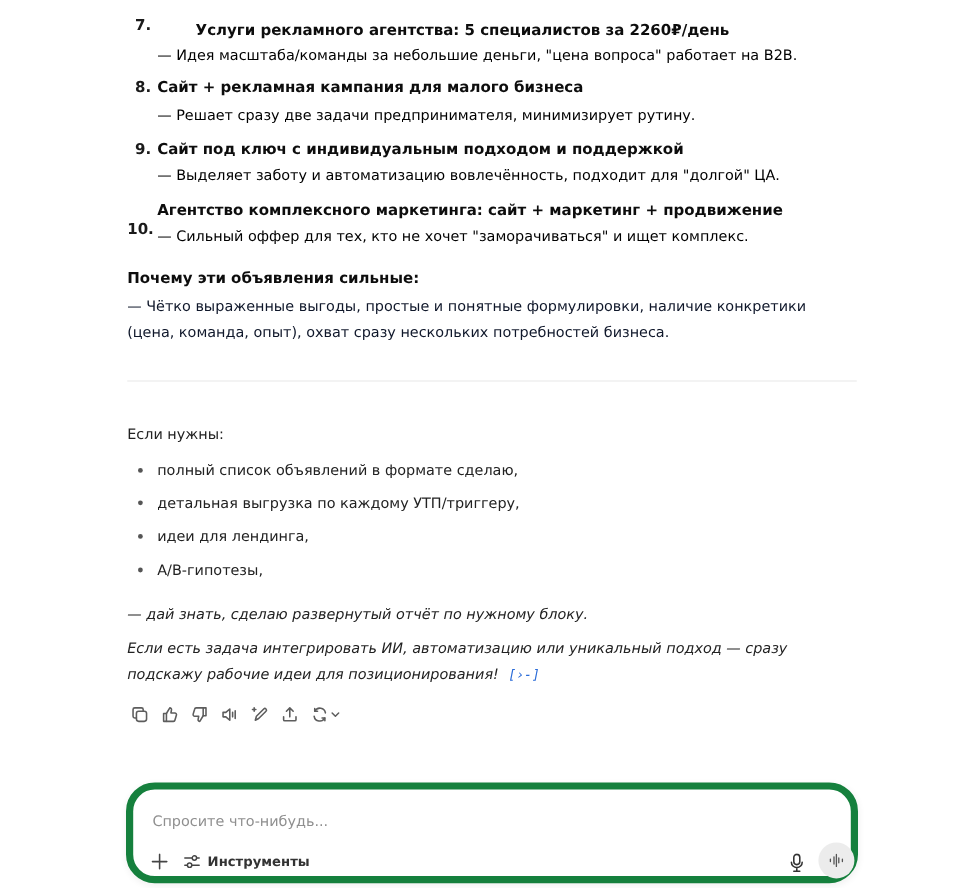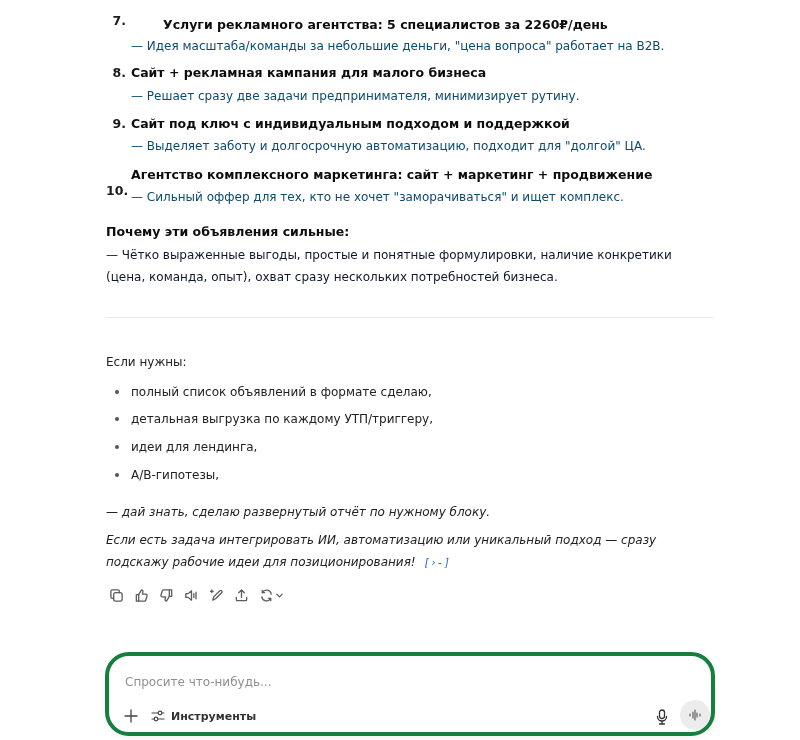--- a/index.html
+++ b/index.html
@@ -22,21 +22,21 @@
   .ol-num {
     position: absolute; width: 20px; text-align: right;
     font-weight: bold; font-size: 12.5px; color: #1a1a1a; line-height: 18px;
   }
   .ol-title {
     position: absolute; left: 25px; font-weight: bold; font-size: 12.5px;
     line-height: 18px; white-space: nowrap; color: #0d0d0d;
   }
   .ol-desc {
     position: absolute; left: 25px; font-size: 12px; line-height: 18px;
-    white-space: nowrap; color: #0c4a6e;
+    white-space: nowrap; color: #000000;
   }
 
   .why-title {
     position: absolute; left: 0; top: 223px; font-weight: bold; font-size: 12.5px;
     line-height: 18px; white-space: nowrap;
   }
   .why-text {
     position: absolute; left: 0; top: 244px; width: 600px; font-size: 12px;
     line-height: 22px; color: #0f172a;
   }
@@ -64,21 +64,21 @@
   .act-btn {
     width: 20px; height: 20px; margin-right: 5px; display: flex; align-items: center;
     justify-content: center; cursor: pointer;
   }
   .act-btn svg { width: 15px; height: 15px; stroke: #5d5d5d; fill: none; stroke-width: 1.4; stroke-linecap: round; stroke-linejoin: round; }
   .act-btn.regen { width: 30px; }
   .act-btn.regen svg.chev { width: 9px; height: 9px; margin-left: 1px; }
 
   .composer {
     position: absolute; left: 105px; top: 652px; width: 610px; height: 84px;
-    border: 4px solid #15803d; border-radius: 24px; background: #fff;
+    border: 6px solid #15803d; border-radius: 24px; background: #fff;
     box-shadow: 0 2px 6px rgba(0,0,0,0.06);
   }
   .composer-input {
     position: absolute; left: 16px; top: 16px; width: 560px; height: 20px;
     border: none; outline: none; font-size: 12px; color: #0d0d0d; background: transparent;
     font-family: "DejaVu Sans", "Liberation Sans", sans-serif;
   }
   .composer-input::placeholder { color: #8f8f8f; }
   .plus-btn {
     position: absolute; left: 13px; top: 51px; width: 18px; height: 18px; cursor: pointer;
@@ -115,21 +115,21 @@
 
     <div class="ol-item" style="top:64px;">
       <span class="ol-num" style="left:0;">8.</span>
       <span class="ol-title" style="top:0;">Сайт + рекламная кампания для малого бизнеса</span>
       <span class="ol-desc" style="top:23px;">— Решает сразу две задачи предпринимателя, минимизирует рутину.</span>
     </div>
 
     <div class="ol-item" style="top:115px;">
       <span class="ol-num" style="left:0;">9.</span>
       <span class="ol-title" style="top:0;">Сайт под ключ с индивидуальным подходом и поддержкой</span>
-      <span class="ol-desc" style="top:22px;">— Выделяет заботу и долгосрочную автоматизацию, подходит для "долгой" ЦА.</span>
+      <span class="ol-desc" style="top:22px;">— Выделяет заботу и автоматизацию вовлечённость, подходит для "долгой" ЦА.</span>
     </div>
 
     <div class="ol-item" style="top:166px;">
       <span class="ol-num" style="left:0;margin-top:16px;">10.</span>
       <span class="ol-title" style="top:0;">Агентство комплексного маркетинга: сайт + маркетинг + продвижение</span>
       <span class="ol-desc" style="top:22px;">— Сильный оффер для тех, кто не хочет "заморачиваться" и ищет комплекс.</span>
     </div>
 
     <div class="why-title">Почему эти объявления сильные:</div>
     <div class="why-text">— Чётко выраженные выгоды, простые и понятные формулировки, наличие конкретики (цена, команда, опыт), охват сразу нескольких потребностей бизнеса.</div>

